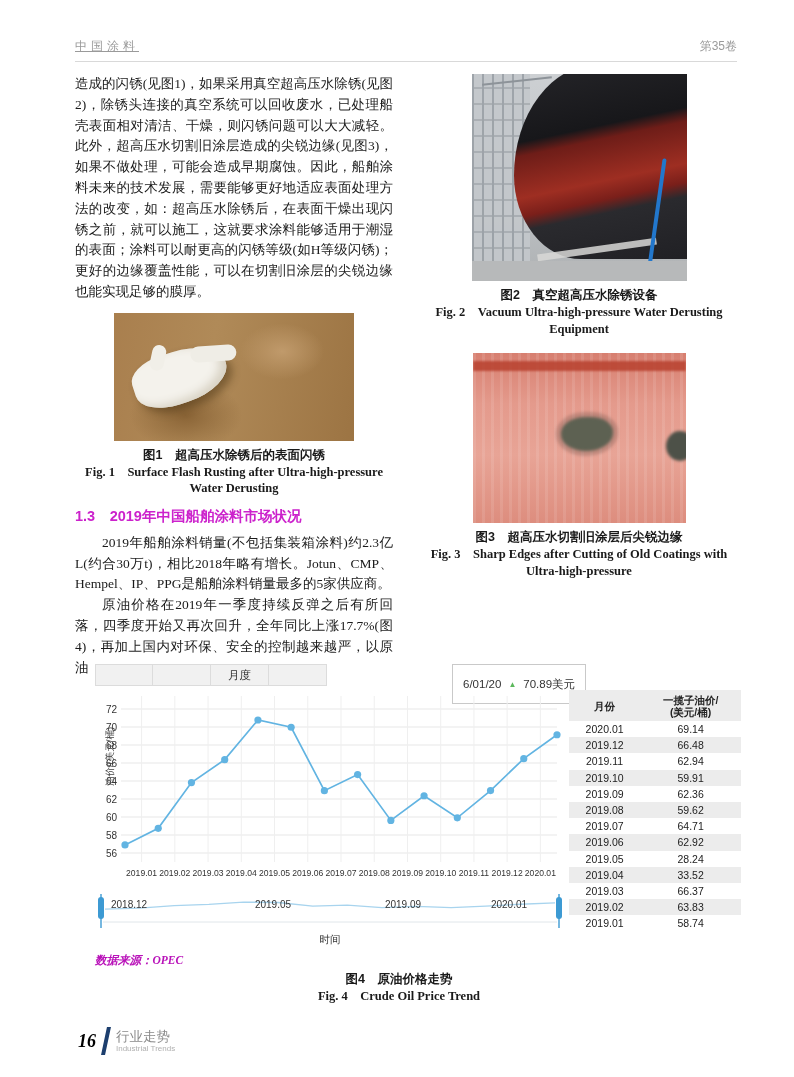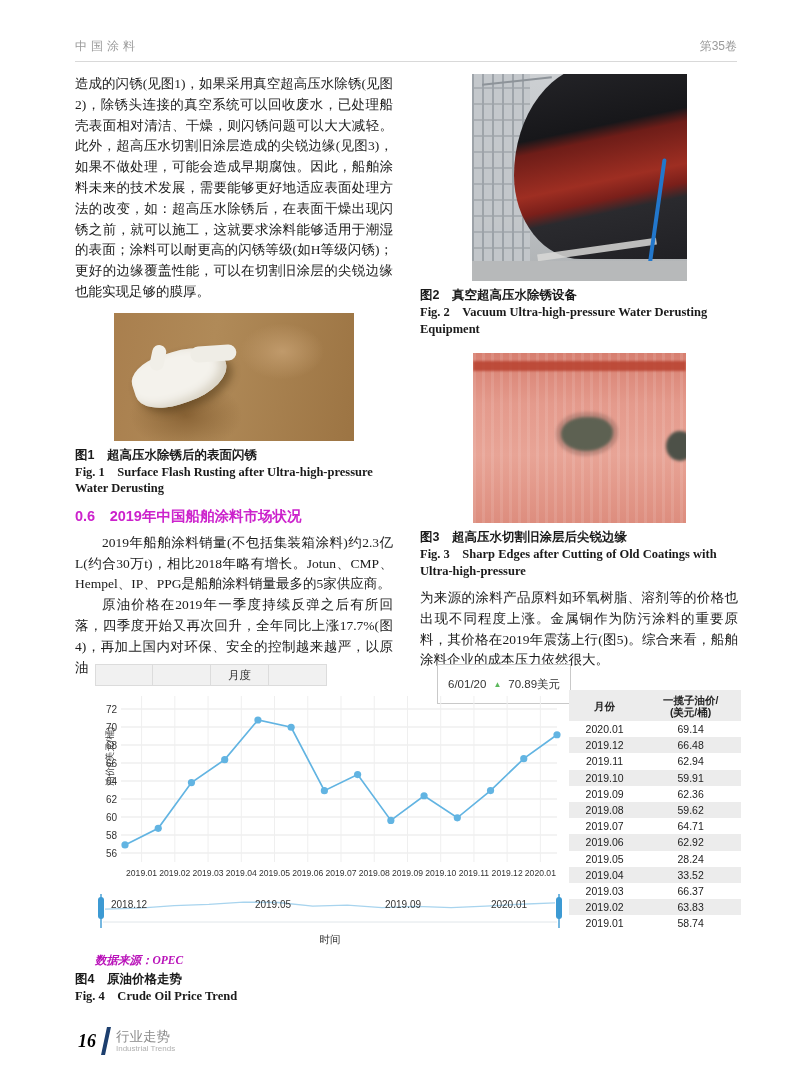--- a/index.html
+++ b/index.html
@@ -8,28 +8,28 @@
     position:relative; width:794px; height:1077px; margin:0 auto; background:#fff;
     font-family:"Liberation Serif","DejaVu Serif",serif; color:#1a1a1a; overflow:hidden;
   }
   
   .hdr {
     position:absolute; top:38px; left:75px; right:57px; height:24px;
     border-bottom:1px solid #d9d9d9; display:flex; justify-content:space-between;
     font-family:"Liberation Sans","DejaVu Sans",sans-serif;
     font-size:12px; color:#9a9a9a;
   }
-  .hdr .l { letter-spacing:4px; }
+  .hdr .l { letter-spacing:4px;text-decoration:underline; }
   
   .cols { position:absolute; top:74px; left:75px; width:663px; display:flex; gap:27px; }
   .col { width:325px; }
   .para { font-size:13.5px; line-height:20.8px; text-align:justify; }
   .para.indent { text-indent:2em; }
   .figimg { margin:10px auto 6px auto; position:relative; overflow:hidden; }
-  .cap { text-align:left; font-weight:bold; }
+  .cap { text-align:center; font-weight:bold; }
   .cap .cn { font-size:12.5px; font-family:"Liberation Sans","DejaVu Sans",sans-serif; line-height:17px;}
   .cap .en { font-size:12.5px; font-family:"Liberation Serif","DejaVu Serif",serif; line-height:16.5px;}
   .secthead {
     color:#cc22cc; font-weight:bold; font-size:14.5px; margin:10px 0 7px 0;
     font-family:"Liberation Sans","DejaVu Sans",sans-serif;
   }
   
   .fig1 { width:240px; height:128px; background:
      radial-gradient(60px 40px at 70% 30%, #c09a6b 0%, rgba(0,0,0,0) 70%),
      radial-gradient(80px 50px at 30% 80%, #8a6436 0%, rgba(0,0,0,0) 70%),
@@ -57,21 +57,21 @@
   .fig3 { width:213px; height:170px; background:
      repeating-linear-gradient(90deg, rgba(255,255,255,.10) 0 3px, rgba(0,0,0,0) 3px 9px),
      linear-gradient(180deg,#d77f70 0%, #e49a8c 30%, #e8a496 60%, #dd8d7e 100%); }
   .fig3 .band { position:absolute; left:0; top:8px; width:100%; height:10px; background:#b8412f; filter:blur(1px); opacity:.85;}
   .fig3 .blotch { position:absolute; left:88px; top:64px; width:52px; height:34px; background:#5d6152;
      border-radius:50% 45% 55% 50%; filter:blur(1.5px); box-shadow:0 0 0 5px rgba(120,90,80,.35); }
   .fig3 .spot { position:absolute; right:-8px; top:78px; width:28px; height:30px; background:#4d5148; border-radius:50%; filter:blur(1.5px);}
   
   .chartblock { position:absolute; left:95px; top:664px; width:648px;
      font-family:"Liberation Sans","DejaVu Sans",sans-serif; }
-  .chart-top { display:flex; align-items:flex-start; height:24px; }
+  .chart-top { display:flex; align-items:flex-start; height:24px;gap:15px; }
   .tabs { display:flex; }
   .tab { width:58px; height:22px; background:#f1f1f1; border:1px solid #dcdcdc; border-left:none;
      font-size:11.5px; color:#333; text-align:center; line-height:20px; }
   .tab:first-child { border-left:1px solid #dcdcdc; }
   .quote { margin-left:110px; height:40px; border:1px solid #c9c9c9; background:#fff; padding:0 10px;
      font-size:11.5px; color:#333; display:flex; align-items:center; gap:7px; }
   .quote .tri { color:#5cb85c; font-size:8px; }
   .chart-flex { display:flex; margin-top:2px; }
   .chart-left { position:relative; width:470px; }
   .ylab { position:absolute; left:-14px; top:60px; transform:rotate(-90deg); transform-origin:center;
@@ -110,21 +110,21 @@
 
       <div class="figimg fig1">
         <div class="glove"></div>
       </div>
       <div class="cap">
         <div class="cn">图1　超高压水除锈后的表面闪锈</div>
         <div class="en">Fig. 1　Surface Flash Rusting after Ultra-high-pressure</div>
         <div class="en">Water Derusting</div>
       </div>
 
-      <div class="secthead">0.6　2019年中国船舶涂料市场状况</div>
+      <div class="secthead">1.3　2019年中国船舶涂料市场状况</div>
       <div class="para indent">2019年船舶涂料销量(不包括集装箱涂料)约2.3亿L(约合30万t)，相比2018年略有增长。Jotun、CMP、Hempel、IP、PPG是船舶涂料销量最多的5家供应商。</div>
       <div class="para indent">原油价格在2019年一季度持续反弹之后有所回落，四季度开始又再次回升，全年同比上涨17.7%(图4)，再加上国内对环保、安全的控制越来越严，以原油</div>
     </div>
 
     <div class="col">
       <div class="figimg fig2" style="margin-top:0;">
         <div class="scaf"></div>
         <div class="crane"></div>
         <div class="hull"></div>
         <div class="boot"></div>
@@ -141,21 +141,20 @@
         <div class="band"></div>
         <div class="blotch"></div>
         <div class="spot"></div>
       </div>
       <div class="cap">
         <div class="cn">图3　超高压水切割旧涂层后尖锐边缘</div>
         <div class="en">Fig. 3　Sharp Edges after Cutting of Old Coatings with</div>
         <div class="en">Ultra-high-pressure</div>
       </div>
 
-      <div class="para" style="margin-top:9px;">为来源的涂料产品原料如环氧树脂、溶剂等的价格也出现不同程度上涨。金属铜作为防污涂料的重要原料，其价格在2019年震荡上行(图5)。综合来看，船舶涂料企业的成本压力依然很大。</div>
     </div>
   </div>
 
   <div class="chartblock">
     <div class="chart-top">
       <div class="tabs">
         <div class="tab"></div>
         <div class="tab"></div>
         <div class="tab">月度</div>
         <div class="tab"></div>

